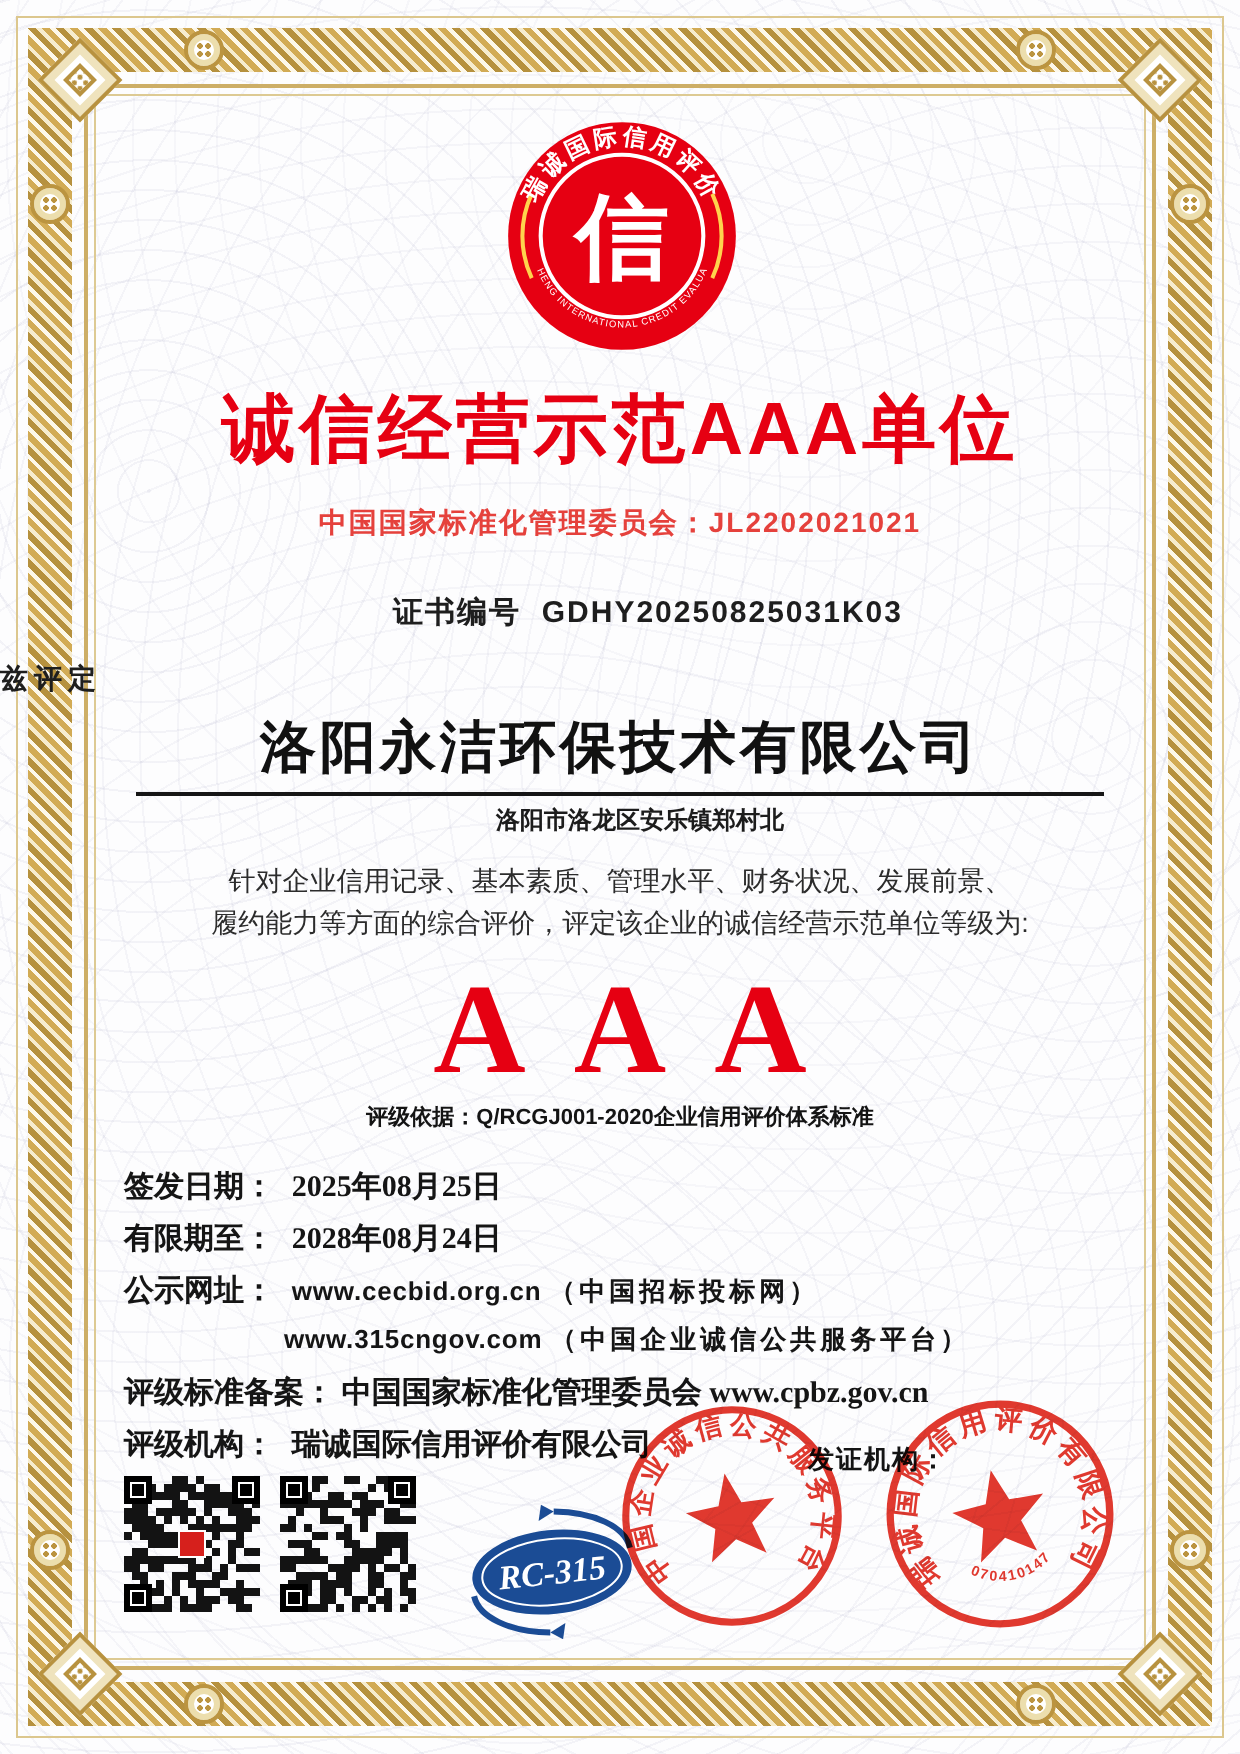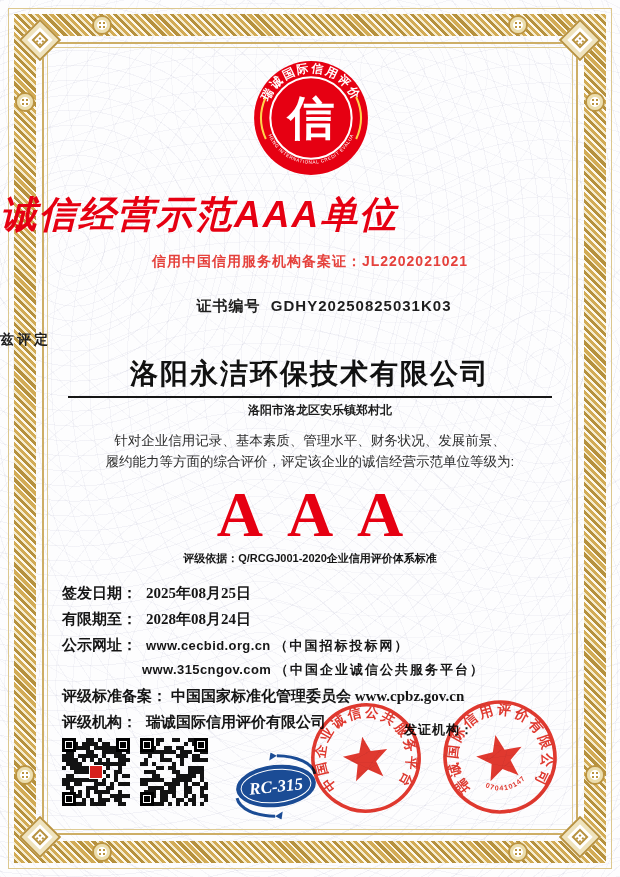--- a/index.html
+++ b/index.html
@@ -42,22 +42,22 @@
   .med i{
     display:block; width:8px; height:8px; margin:4px;
     background: radial-gradient(#bb9440 1.3px, transparent 1.5px) 0 0 / 4px 4px;
   }
 
   
   .logo { position:absolute; left:250px; top:57px; width:122px; height:122px; }
 
   
   .title {
-    position:absolute; left:0; right:0; top:190px; 
-    font-size:37px; font-weight:bold; letter-spacing:2px; color:#e60012;font-style:italic;
+    position:absolute; left:0; right:0; top:190px; text-align:center;
+    font-size:37px; font-weight:bold; letter-spacing:2px; color:#e60012;
   }
   .subtitle {
     position:absolute; left:0; right:0; top:253px; text-align:center;
     font-size:14px; font-weight:bold; letter-spacing:1px; color:#e5413c;
   }
   .certno {
     position:absolute; left:0; right:0; top:297px; text-align:center;
     font-size:15px; font-weight:bold; letter-spacing:1px; color:#1e1e1e;padding-left:28px;
   }
   .hereby {
@@ -188,21 +188,21 @@
         <textPath href="#ltop" startOffset="50%" text-anchor="middle">瑞诚国际信用评价</textPath>
       </text>
       <text font-size="4.6" fill="#ffffff" letter-spacing=".6">
         <textPath href="#lbot" startOffset="50%" text-anchor="middle">RUICHENG INTERNATIONAL CREDIT EVALUATION</textPath>
       </text>
       <text x="60" y="76" text-anchor="middle" font-size="46" font-weight="bold" fill="#ffffff">信</text>
     </svg>
   </div>
 
   <div class="title">诚信经营示范AAA单位</div>
-  <div class="subtitle">信用中国信用服务机构备案证：JL2202021021</div>
+  <div class="subtitle">中国国家标准化管理委员会：JL2202021021</div>
   <div class="certno">
     <span>证书编号</span>&nbsp;
     <span>GDHY20250825031K03</span>
   </div>
   <div class="hereby">兹评定</div>
   <div class="company">洛阳永洁环保技术有限公司</div>
   <div class="company-rule"></div>
   <div class="address">洛阳市洛龙区安乐镇郑村北</div>
   <div class="para">
     <div>针对企业信用记录、基本素质、管理水平、财务状况、发展前景、</div>

